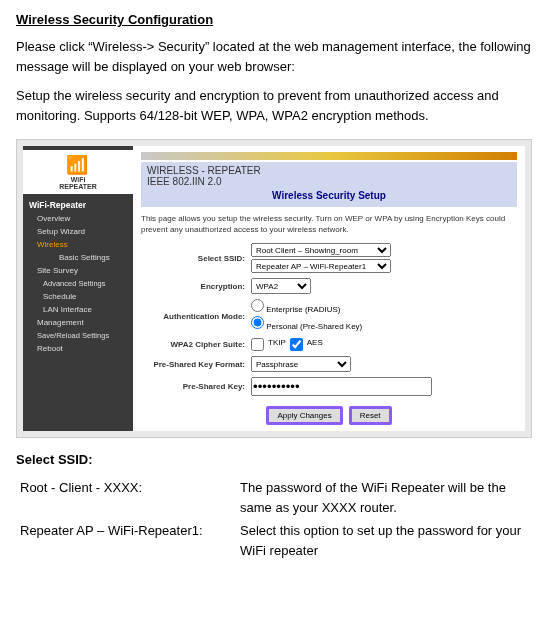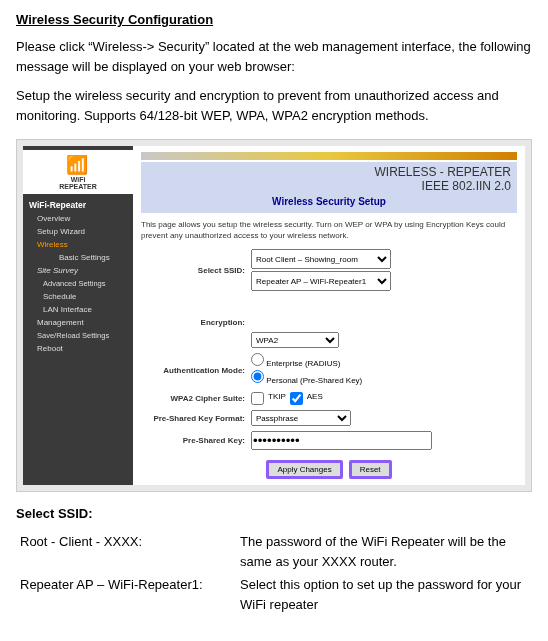--- a/index.html
+++ b/index.html
@@ -78,23 +78,22 @@
       background: #fff;
       flex: 1;
       padding: 6px 8px;
     }
     .main-header {
       background: #d0d8f0;
       padding: 3px 6px;
       margin-bottom: 6px;
     }
     .main-header .header-top {
-      font-size: 12px;
+      font-size: 10px;
       color: #333;
-      text-align: right;
     }
     .main-desc {
       font-size: 8px;
       color: #333;
       margin-bottom: 8px;
       line-height: 1.4;
     }
     .form-row {
       display: flex;
       align-items: center;
@@ -118,21 +117,21 @@
       width: 100%;
       height: 16px;
     }
     .ssid-select-wrap {
       display: flex;
       flex-direction: column;
       gap: 2px;
     }
     .ssid-select-wrap select {
       font-size: 8px;
-      height: 20px;
+      height: 14px;
       width: 140px;
     }
     .radio-group {
       font-size: 8px;
     }
     .radio-group label {
       display: block;
       margin-bottom: 2px;
     }
     .checkbox-group {
@@ -195,21 +194,21 @@
   <div class="sidebar">
     <div class="sidebar-logo">
       <span class="wifi-icon">📶</span>
       <span class="repeater-label">WiFi<br>REPEATER</span>
     </div>
     <div class="sidebar-item active">WiFi-Repeater</div>
     <div class="sidebar-item sub">Overview</div>
     <div class="sidebar-item sub">Setup Wizard</div>
     <div class="sidebar-item sub active-sub">Wireless</div>
     <div class="sidebar-item sub" style="padding-left:36px;">Basic Settings</div>
-    <div class="sidebar-item sub" style="font-style:italic;">Site Survey</div>
+    <div class="sidebar-item sub" style="">Site Survey</div>
     <div class="sidebar-item sub" style="padding-left:20px;font-size:7.5px;">Advanced Settings</div>
     <div class="sidebar-item sub" style="padding-left:20px;">Schedule</div>
     <div class="sidebar-item sub" style="padding-left:20px;">LAN Interface</div>
     <div class="sidebar-item sub">Management</div>
     <div class="sidebar-item sub" style="font-size:7.5px;">Save/Reload Settings</div>
     <div class="sidebar-item sub">Reboot</div>
   </div>
 
   <div class="main-content">
     <div class="top-bar"></div>
@@ -228,21 +227,21 @@
         </select>
         <select class="mini">
           <option>Repeater AP – WiFi-Repeater1</option>
         </select>
       </div>
     </div>
 
     <div class="form-row">
       <div class="form-label">Encryption:</div>
       <div class="form-control-area">
-        <select class="mini" style="width:88px;margin-top:36px;">
+        <select class="mini" style="width:60px;">
           <option>WPA2</option>
         </select>
       </div>
     </div>
 
     <div class="form-row">
       <div class="form-label">Authentication Mode:</div>
       <div class="form-control-area radio-group">
         <label>
           <input type="radio" name="auth" style="">

